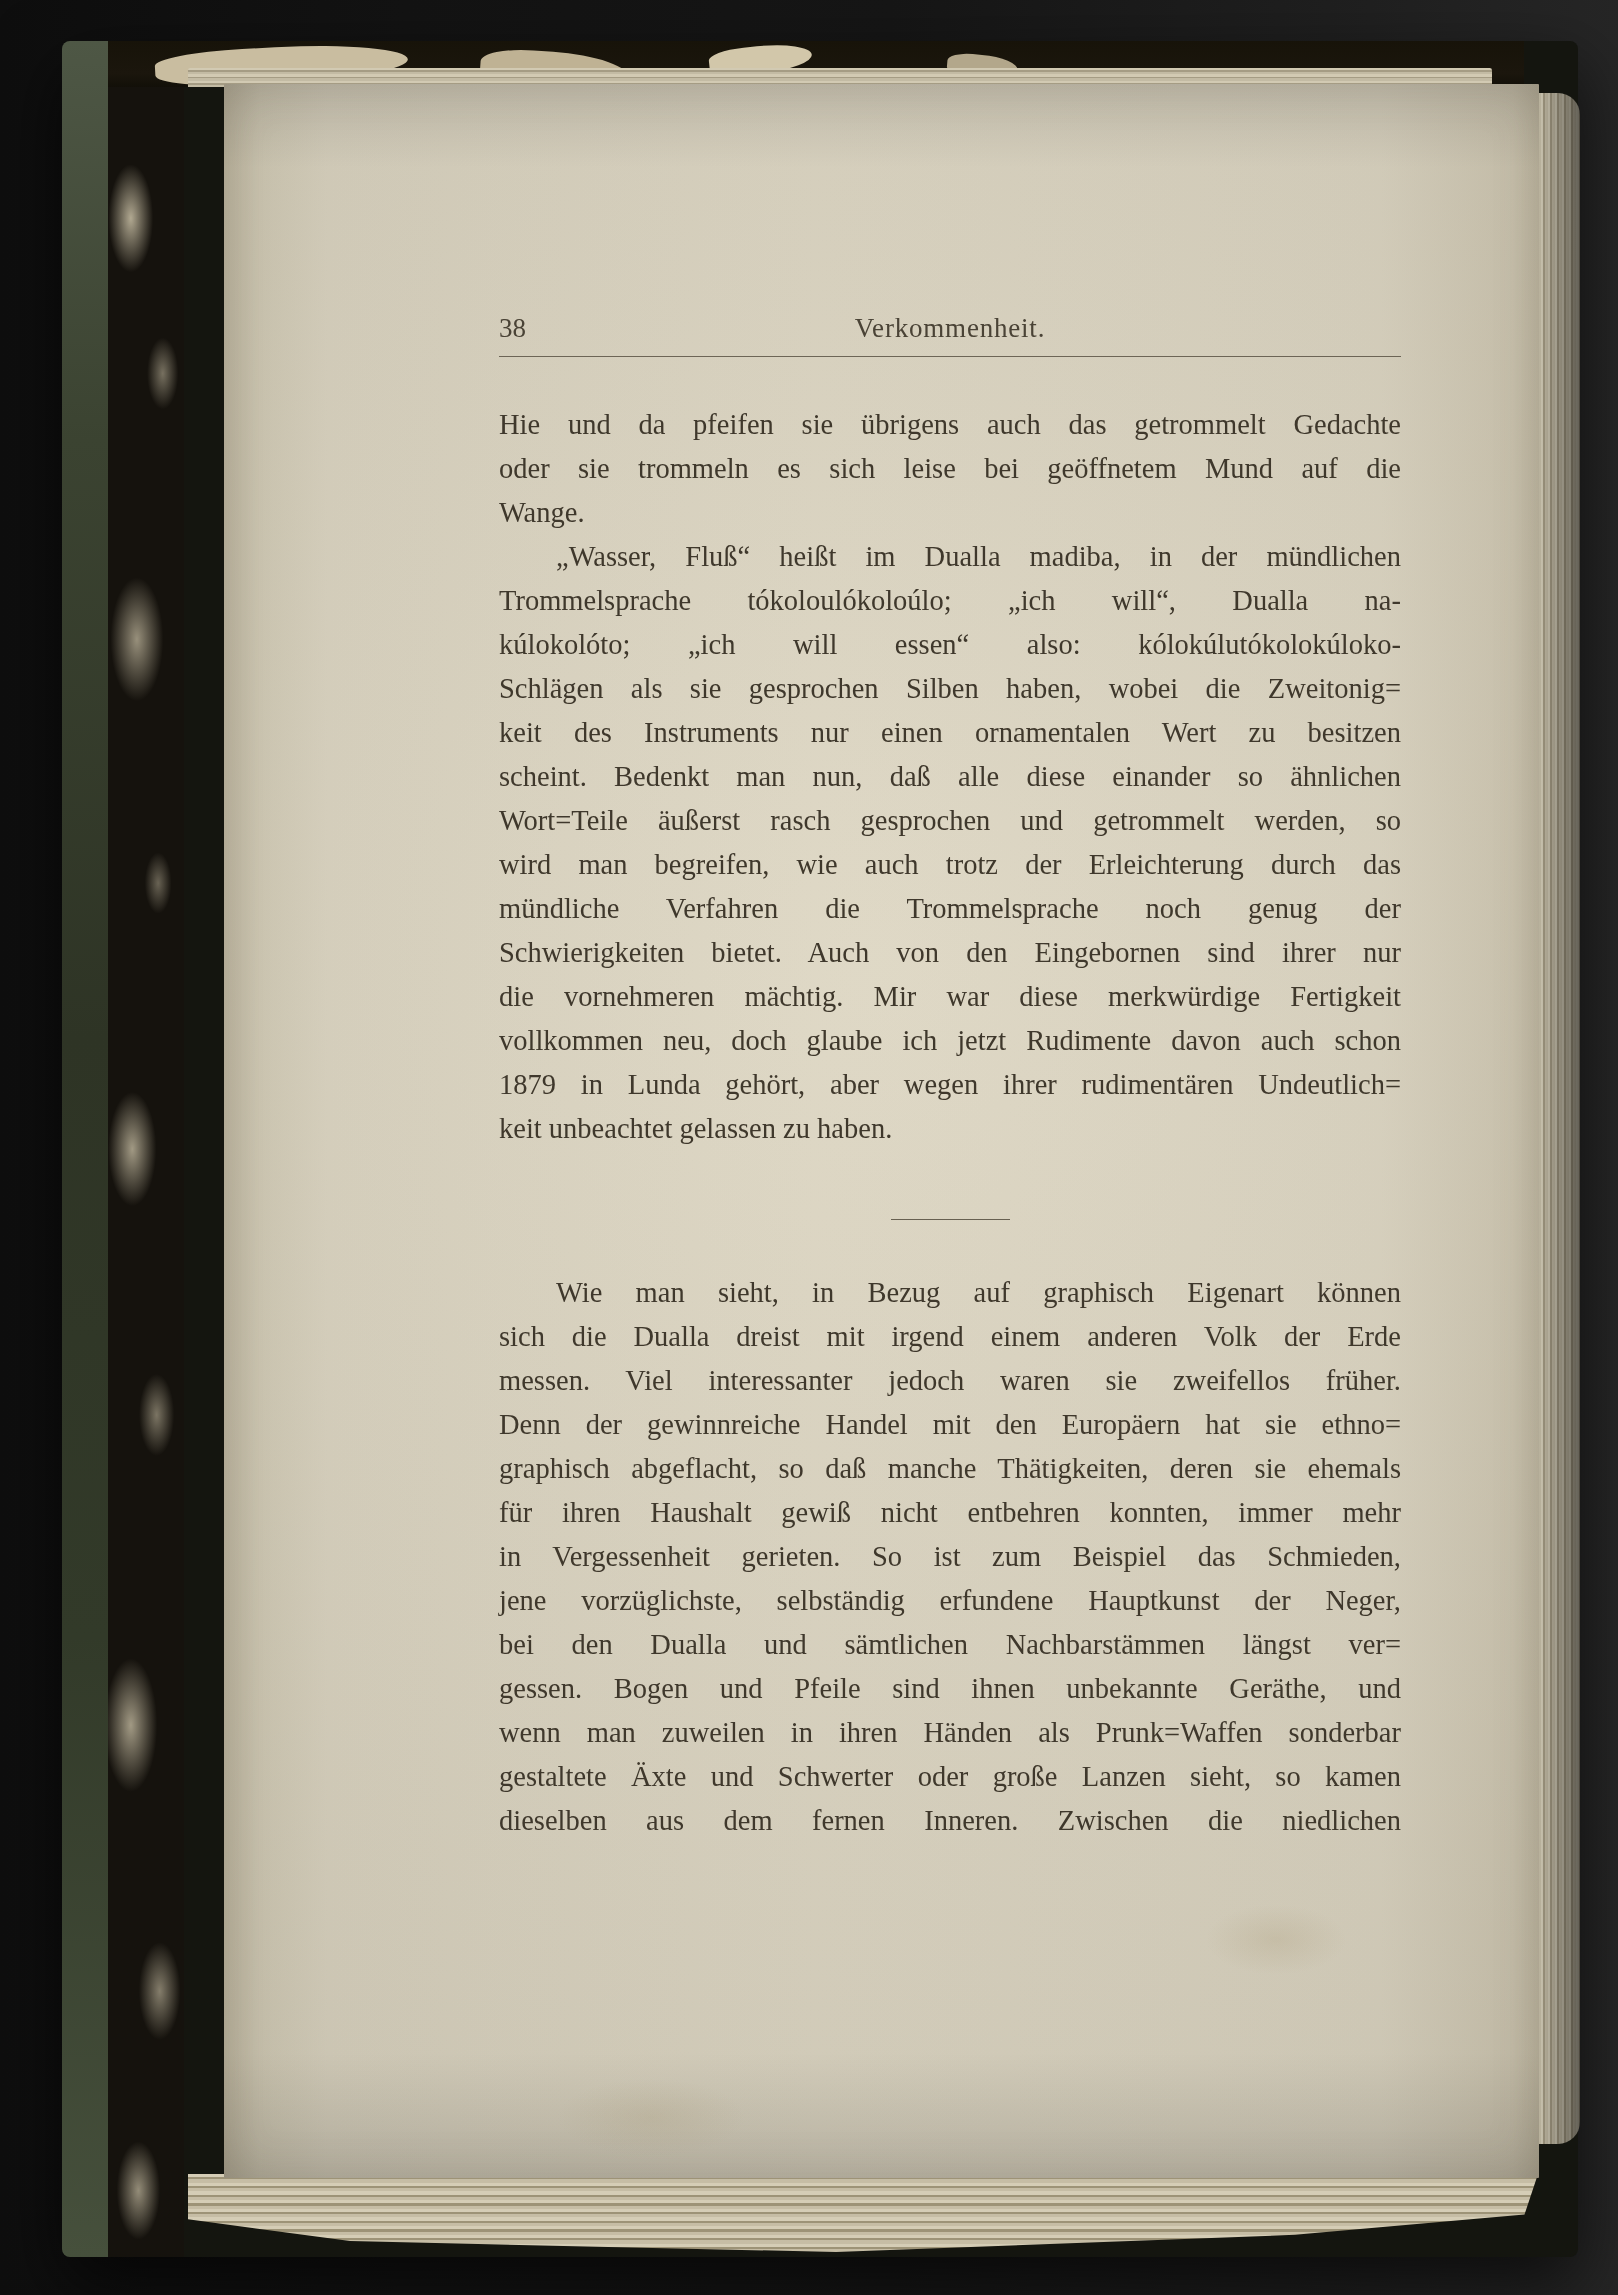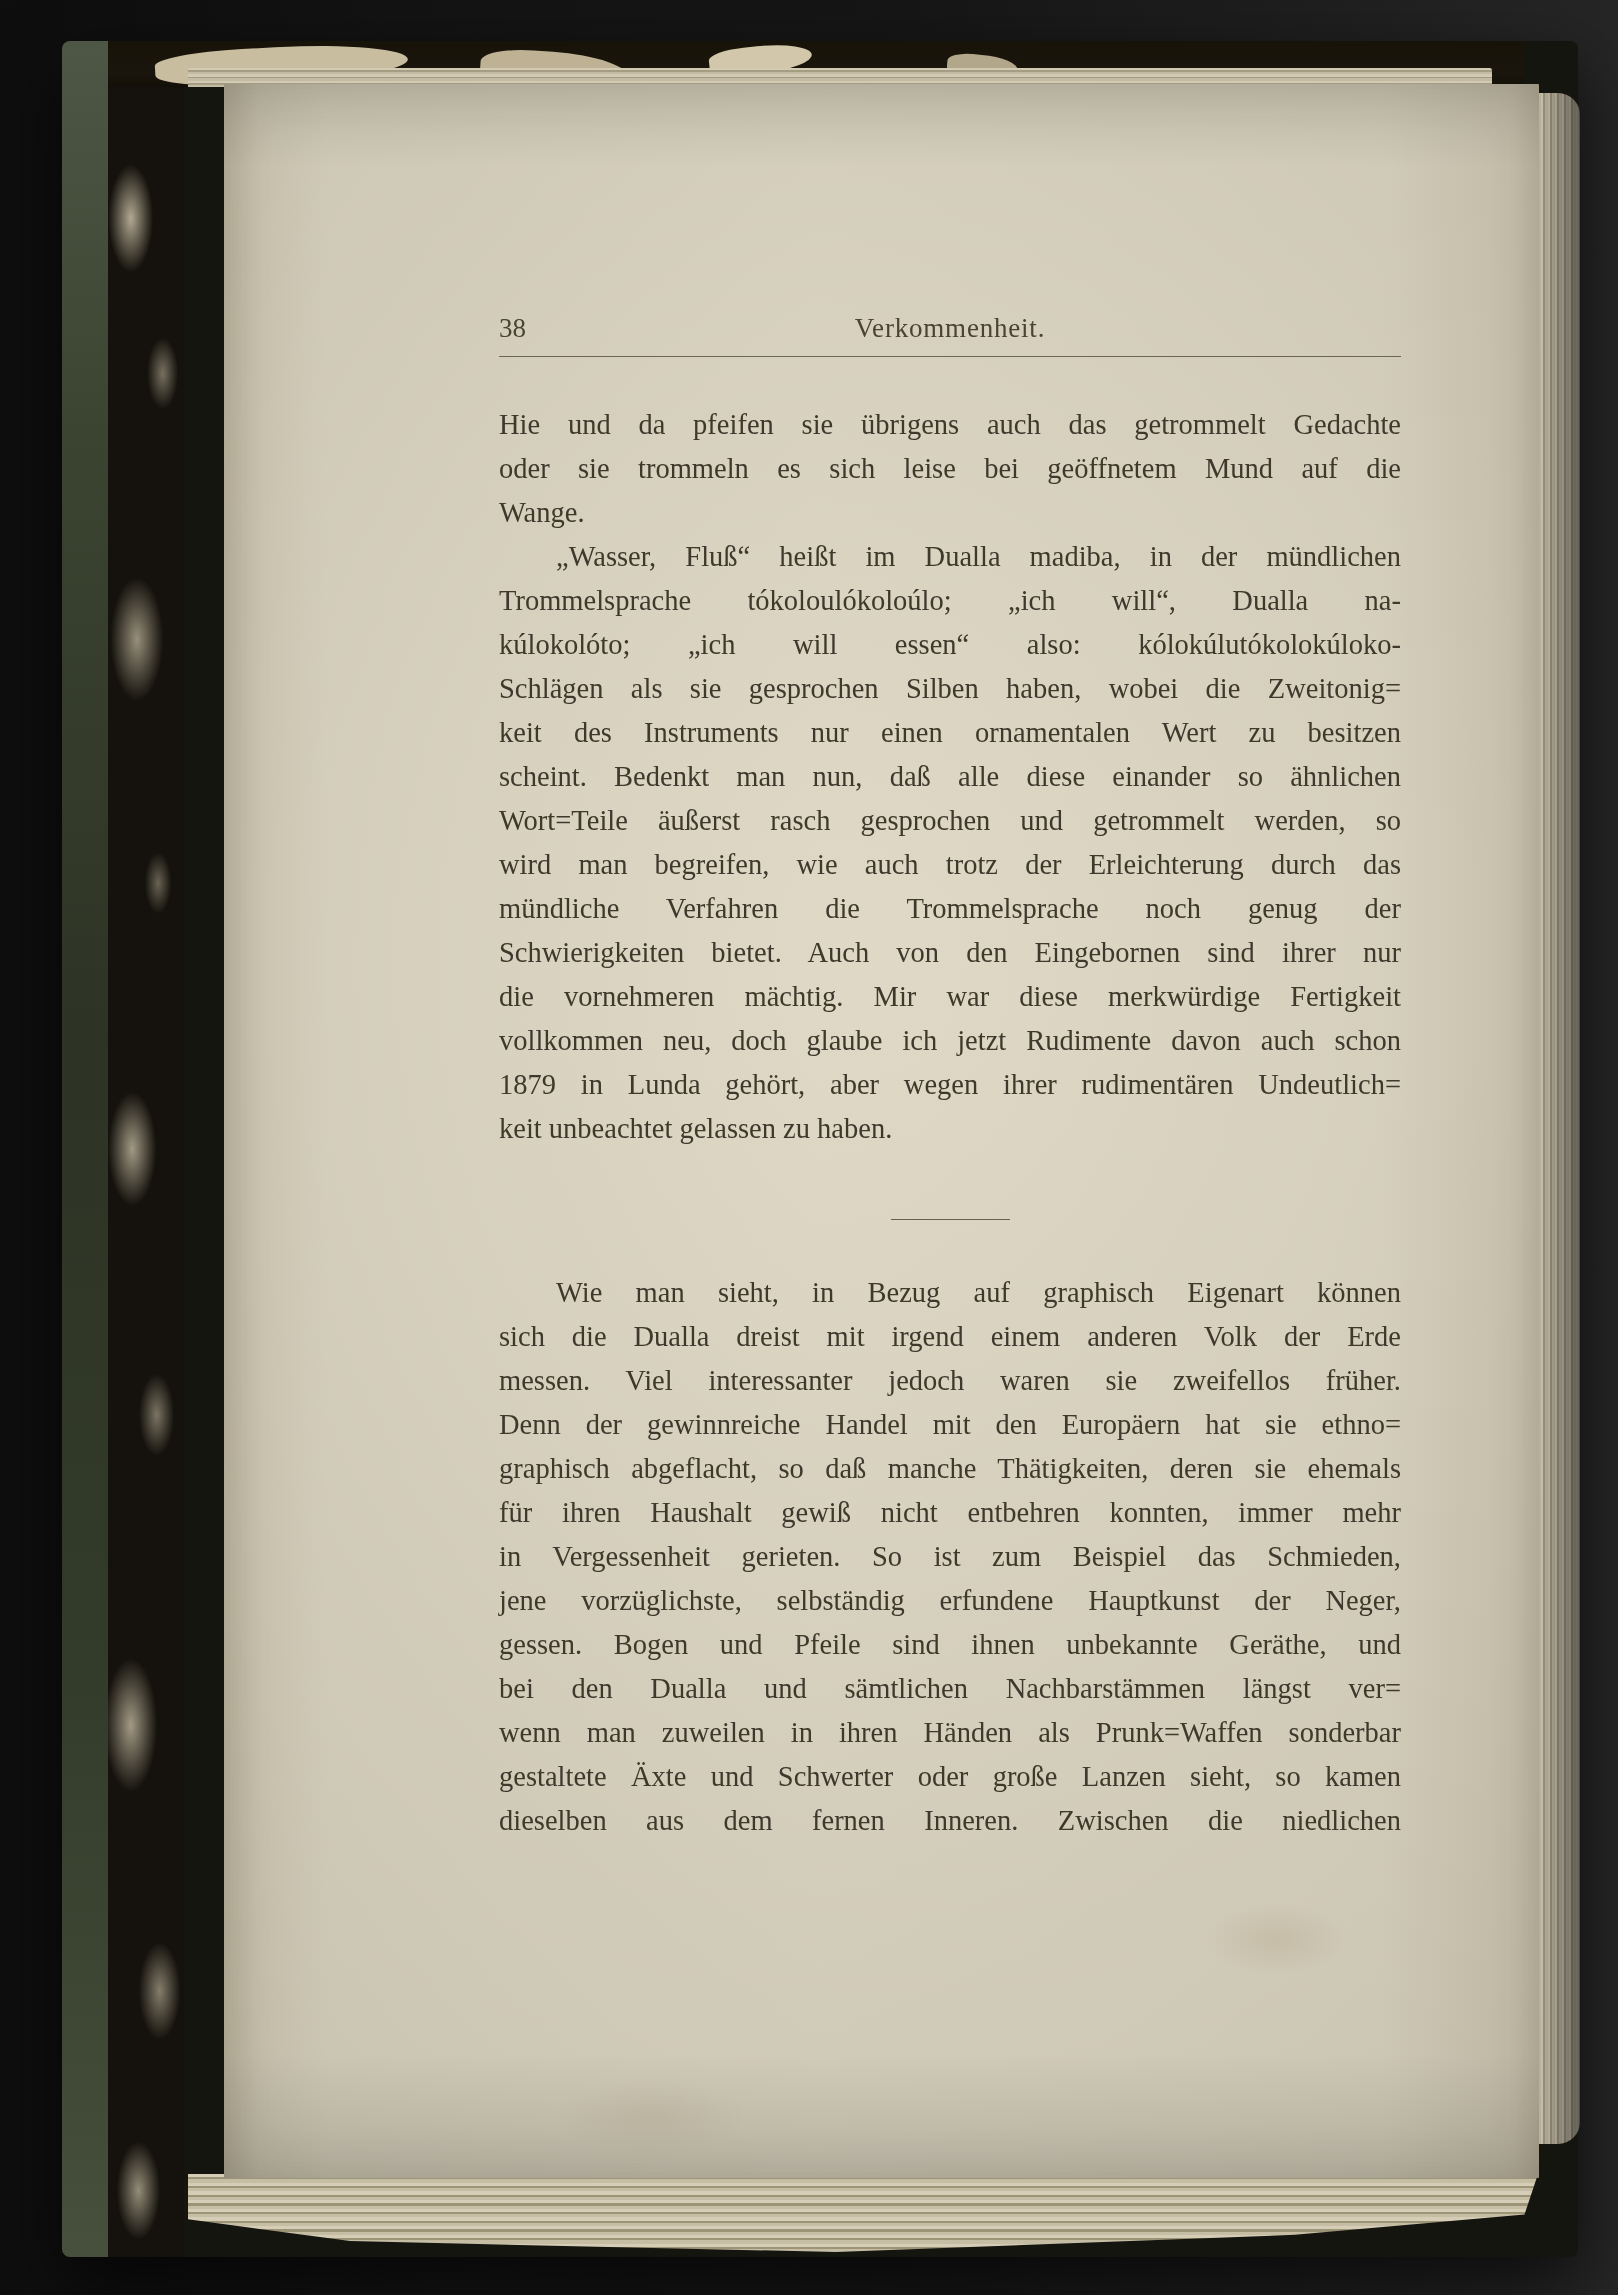--- a/index.html
+++ b/index.html
@@ -223,22 +223,22 @@
           <div class="section-divider"></div>
           <div class="para">
             <div class="tline indent">Wie man sieht, in Bezug auf graphisch Eigenart können</div>
             <div class="tline">sich die Dualla dreist mit irgend einem anderen Volk der Erde</div>
             <div class="tline">messen.  Viel interessanter jedoch waren sie zweifellos früher.</div>
             <div class="tline">Denn der gewinnreiche Handel mit den Europäern hat sie ethno=</div>
             <div class="tline">graphisch abgeflacht, so daß manche Thätigkeiten, deren sie ehemals</div>
             <div class="tline">für ihren Haushalt gewiß nicht entbehren konnten, immer mehr</div>
             <div class="tline">in Vergessenheit gerieten.  So ist zum Beispiel das Schmieden,</div>
             <div class="tline">jene vorzüglichste, selbständig erfundene Hauptkunst der Neger,</div>
+            <div class="tline">bei den Dualla und sämtlichen Nachbarstämmen längst ver=</div>
             <div class="tline">gessen.  Bogen und Pfeile sind ihnen unbekannte Geräthe, und</div>
-            <div class="tline">bei den Dualla und sämtlichen Nachbarstämmen längst ver=</div>
             <div class="tline">wenn man zuweilen in ihren Händen als Prunk=Waffen sonderbar</div>
             <div class="tline">gestaltete Äxte und Schwerter oder große Lanzen sieht, so kamen</div>
             <div class="tline">dieselben aus dem fernen Inneren.  Zwischen die niedlichen</div>
           </div>
         </div>
 
     </div>
   </div>
 
 </div>

